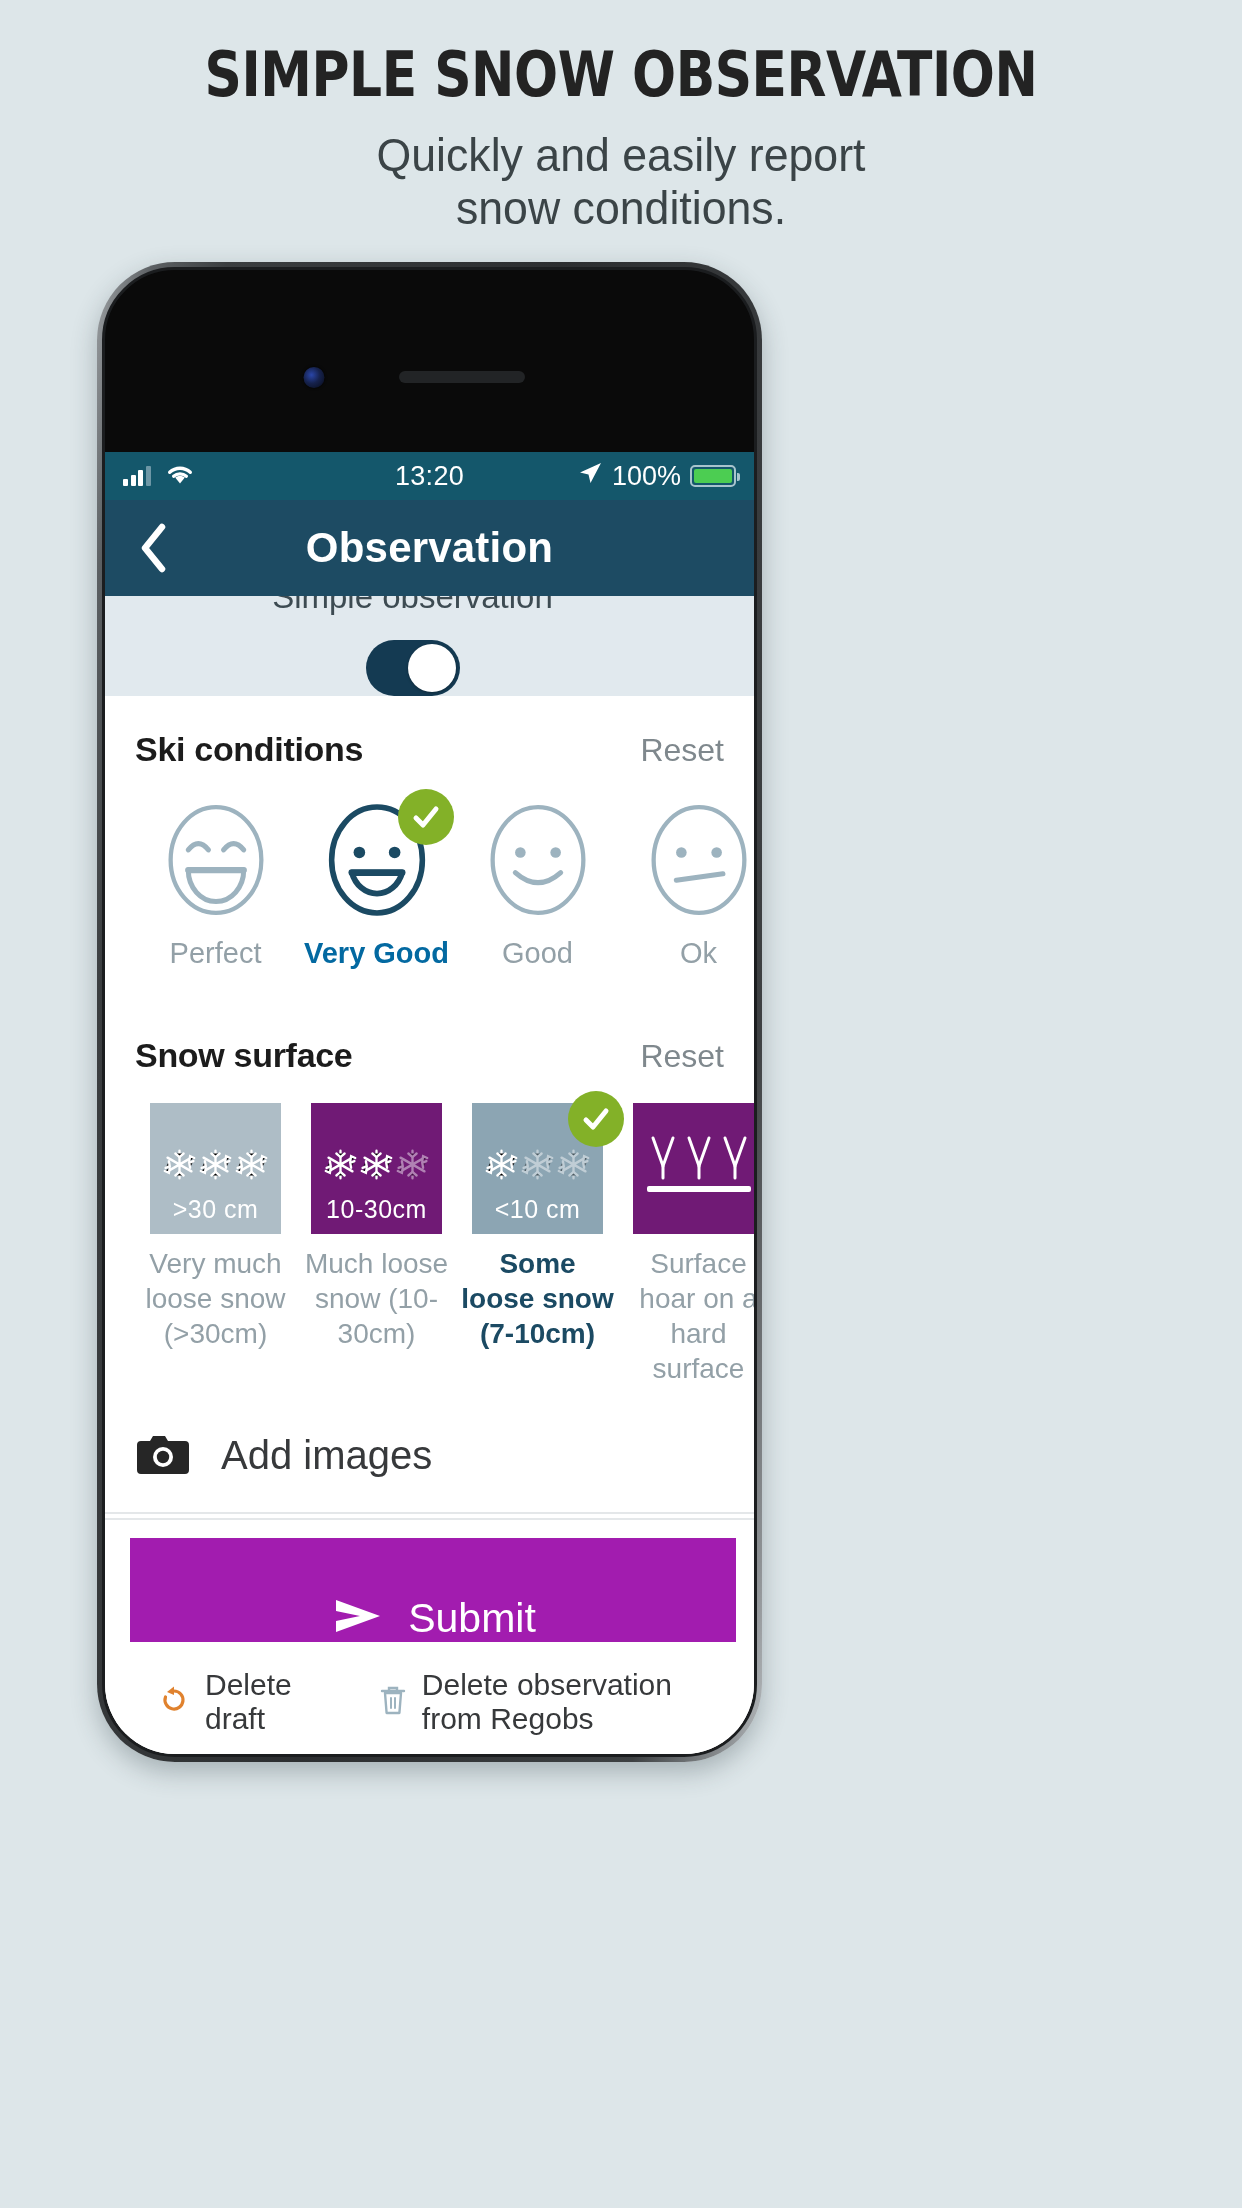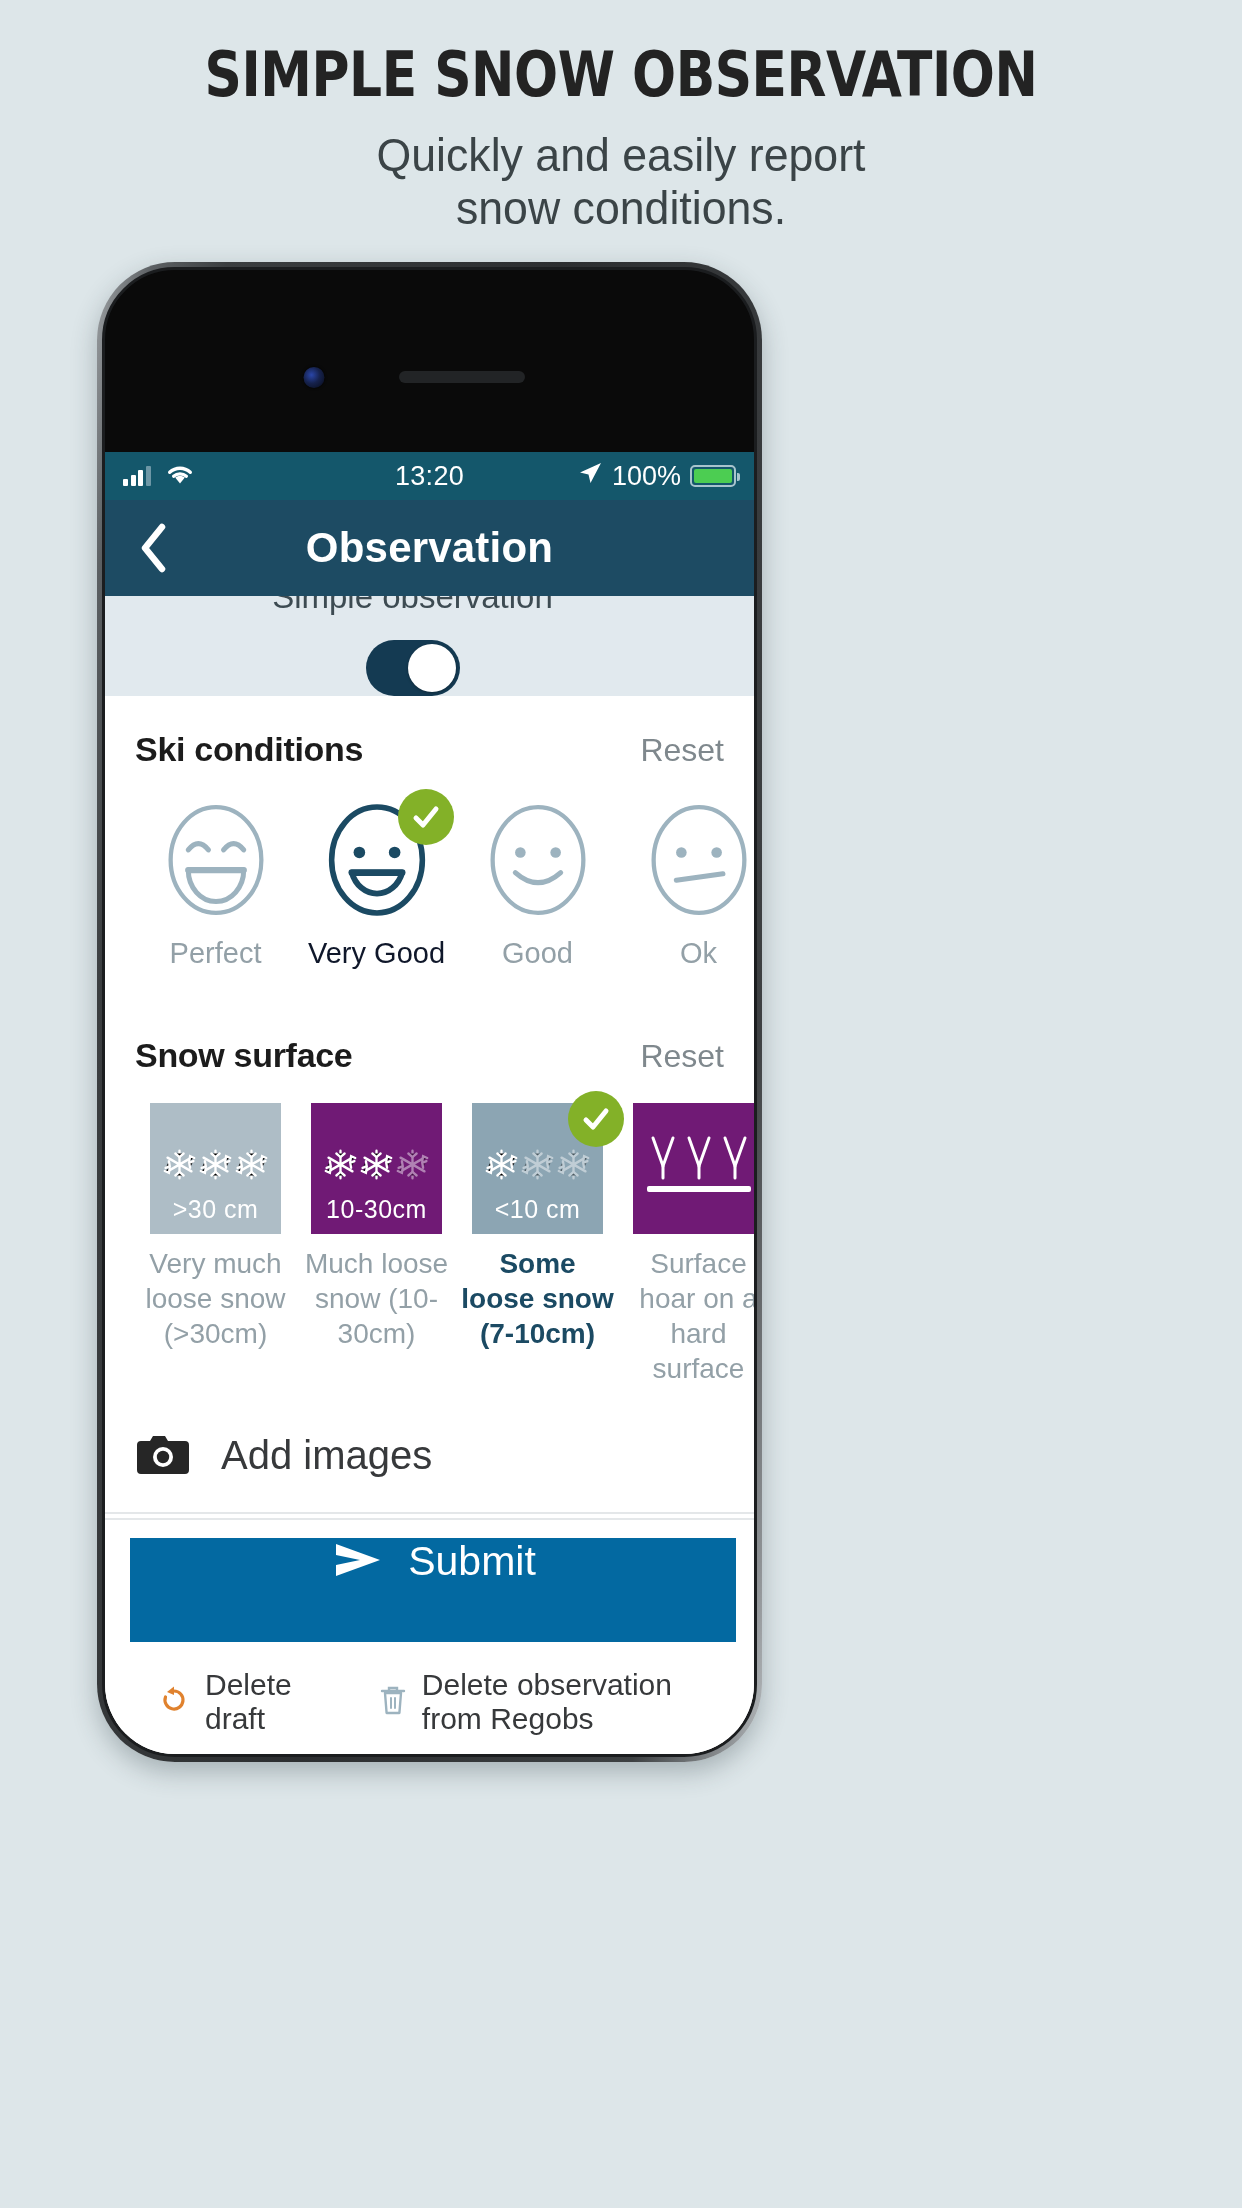--- a/index.html
+++ b/index.html
@@ -255,21 +255,21 @@
     text-align: center;
     position: relative;
     cursor: pointer;
   }
   .face-wrap { position: relative; display:inline-block; }
   .face-label {
     margin-top: 10px;
     font-size: 29px;
     color: #93a0a7;
   }
-  .face-item.selected .face-label { color:#0f172a; font-weight: 400; }
+  .face-item.selected .face-label { color:#0369a1; font-weight: 700; }
   .check-badge {
     position: absolute;
     top: -8px; right: -14px;
     width: 56px; height: 56px;
     border-radius: 50%;
     background: #83b128;
     display: flex;
     align-items: center;
     justify-content: center;
   }
@@ -369,23 +369,23 @@
   .bottom-bar {
     position: absolute;
     left: 0; right: 0; bottom: 0;
     background: #ffffff;
     padding: 18px 18px 0 18px;
     box-sizing: border-box;
     border-top: 2px solid #e4e7e9;
   }
   .submit-btn {
     height: 104px;
-    background: #0369a1;
-    display: flex;
-    align-items: flex-start;
+    background: #a21caf;
+    display: flex;
+    align-items: flex-end;
     justify-content: center;
     gap: 22px;
     cursor: pointer;
     margin-left: 7px;
   }
   .submit-btn .label { color: #ffffff; font-size: 41px; }
   .footer-actions {
     display: flex;
     align-items: center;
     padding: 26px 6px 18px 6px;

